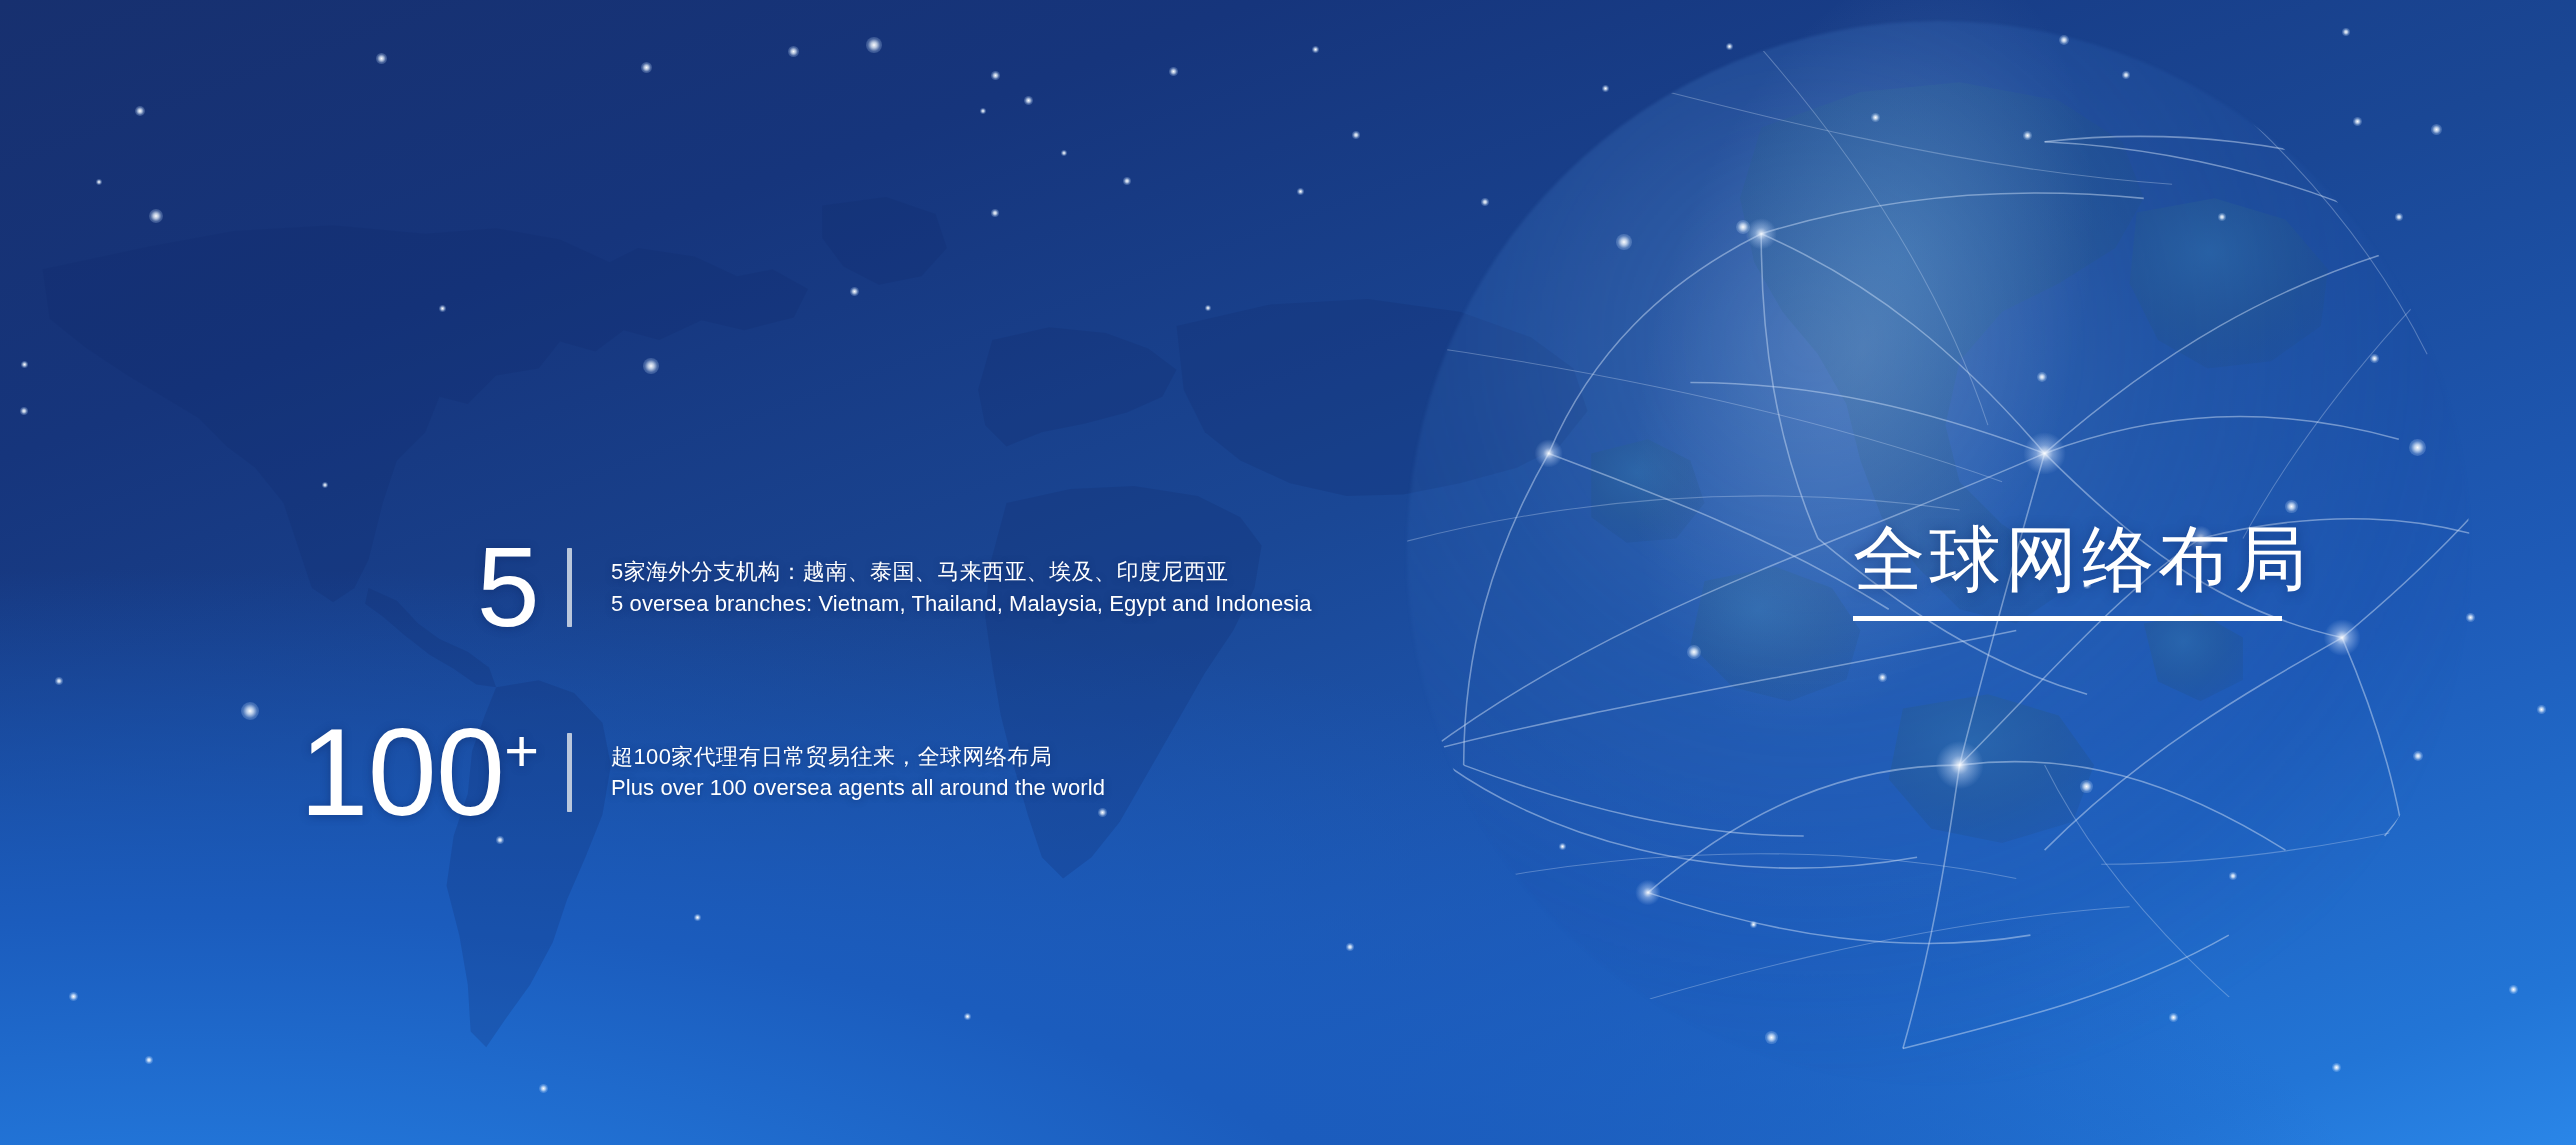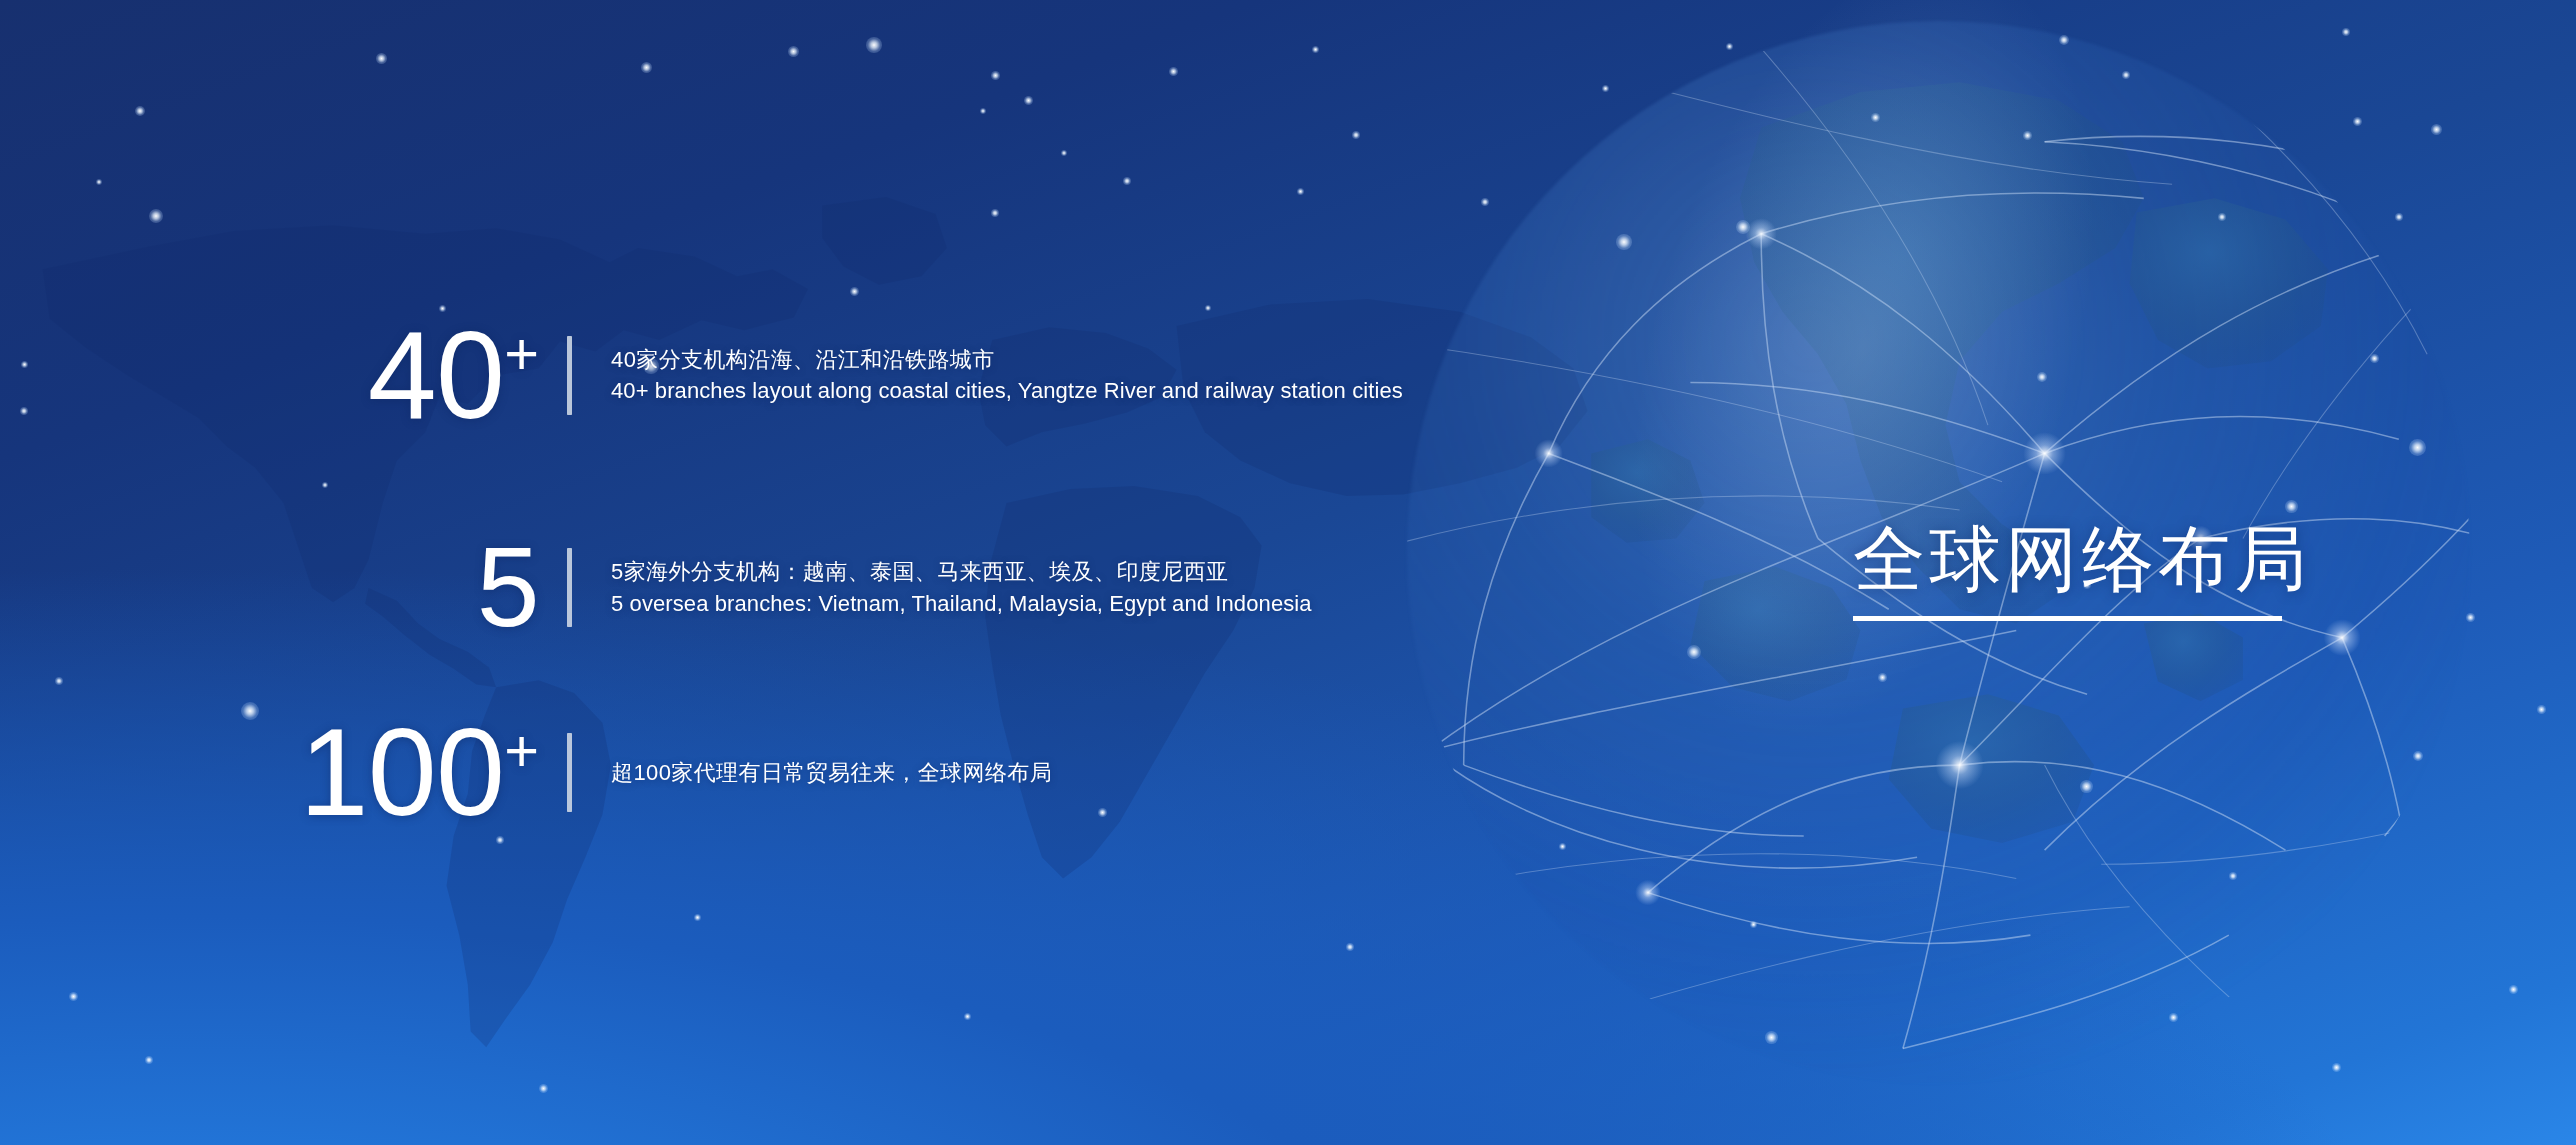--- a/index.html
+++ b/index.html
@@ -352,49 +352,40 @@
     <span class="star" style="left:2332px;top:1063px;width:9.2px;height:9.2px;"></span>
     <span class="star" style="left:2169px;top:1013px;width:8.5px;height:8.5px;"></span>
     <span class="star" style="left:1559px;top:843px;width:7px;height:7px;"></span>
     <span class="star" style="left:1750px;top:921px;width:7px;height:7px;"></span>
     <span class="star" style="left:1687px;top:645px;width:14px;height:14px;"></span>
     <span class="star" style="left:1765px;top:1031px;width:12.8px;height:12.8px;"></span>
   </div>
 
   <div class="stats">
 
-    <div class="stat-row" id="row-40">
-      <div class="numcell">
-        <div class="stat-num"><span>40</span><span class="plus">+</span></div>
-      </div>
-      <div class="divider"></div>
-      <div class="textcell stat-text">
-        <span class="ln ln-cn">40家分支机构沿海、沿江和沿铁路城市</span>
-        <span class="ln ln-en">40+ branches layout along coastal cities, Yangtze River and railway station cities</span>
-      </div>
-    </div>
 
     <div class="stat-row" id="row-5">
       <div class="numcell">
         <div class="stat-num"><span>5</span><span class="plus"></span></div>
       </div>
       <div class="divider"></div>
       <div class="textcell stat-text">
         <span class="ln ln-cn">5家海外分支机构：越南、泰国、马来西亚、埃及、印度尼西亚</span>
         <span class="ln ln-en">5 oversea branches: Vietnam, Thailand, Malaysia, Egypt and Indonesia</span>
       </div>
     </div>
 
     <div class="stat-row" id="row-100">
       <div class="numcell">
         <div class="stat-num"><span>100</span><span class="plus">+</span></div>
       </div>
       <div class="divider"></div>
       <div class="textcell stat-text">
         <span class="ln ln-cn">超100家代理有日常贸易往来，全球网络布局</span>
+        <span class="ln ln-en">Plus over 100 oversea agents all around the world</span>
       </div>
     </div>
 
   </div>
 
   <div class="title-block">
     <div class="title-cn">全球网络布局</div>
     <div class="title-rule"></div>
   </div>
 

